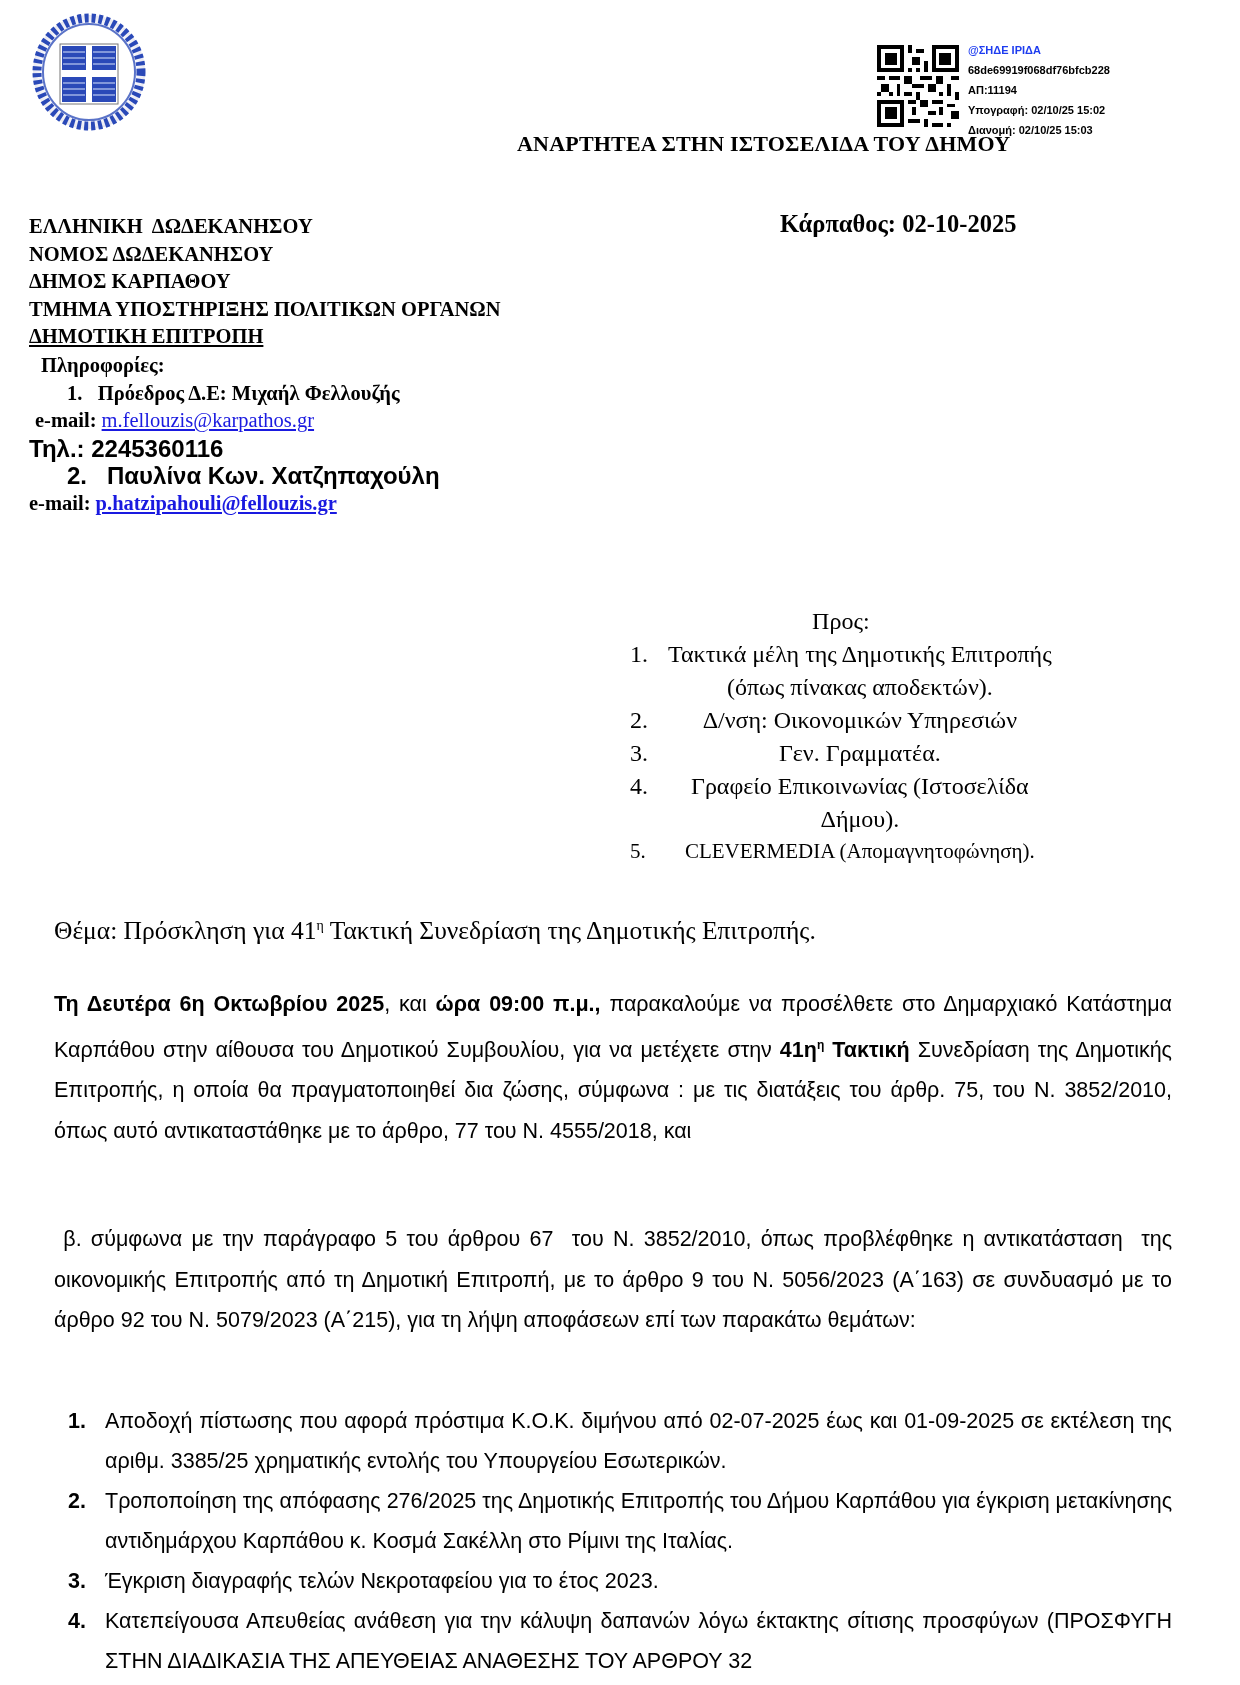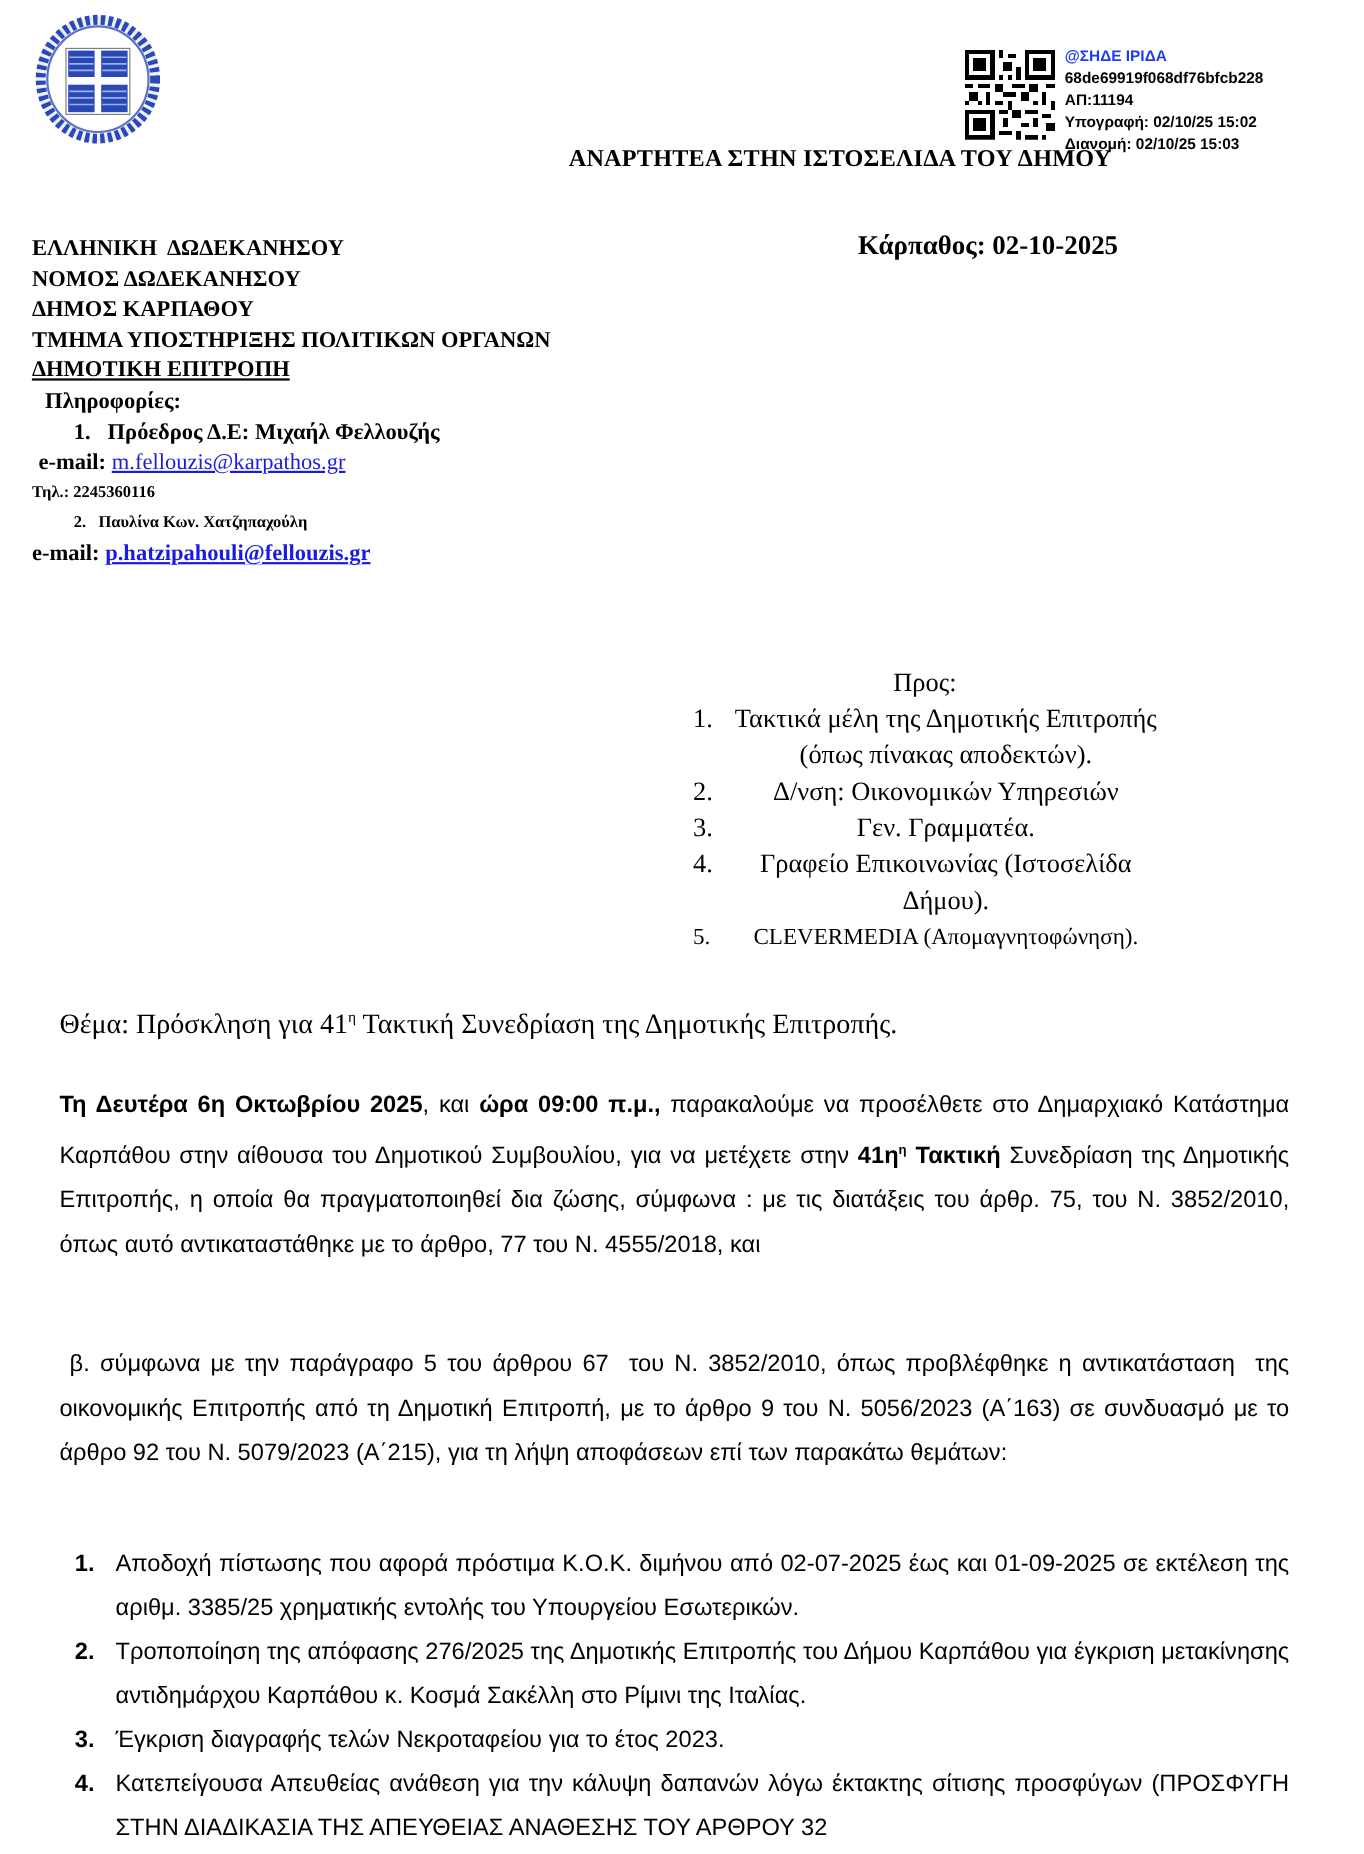--- a/index.html
+++ b/index.html
@@ -5,33 +5,33 @@
   html, body { margin: 0; padding: 0; background: #ffffff; }
   body { width: 1240px; height: 1685px; position: relative; overflow: hidden; color: #000; }
   .serif { font-family: "Liberation Serif", "DejaVu Serif", serif; }
   .abs { position: absolute; }
 
   
   .logo { left: 30px; top: 12px; width: 118px; height: 120px; }
 
   
   .qr { left: 876px; top: 45px; width: 84px; height: 82px; }
-  .stamp { left: 968px; top: 40px; font-family: "Liberation Sans", "DejaVu Sans", sans-serif; font-size: 14px; font-weight: bold; line-height: 20px; }
+  .stamp { left: 968px; top: 40px; font-family: "Liberation Sans", "DejaVu Sans", sans-serif; font-size: 11px; font-weight: bold; line-height: 20px; }
   .stamp .brand { color: #1d3cf0; }
 
   .post-title { left: 517px; top: 131px; font-size: 22px; font-weight: bold; letter-spacing: 0.2px; white-space: nowrap; }
 
   .header-block { left: 29px; top: 213px; font-size: 20.5px; font-weight: bold; line-height: 27.5px; }
   .header-block .u { text-decoration: underline; }
   .date { left: 780px; top: 210px; font-size: 24.5px; font-weight: bold; text-align: right; }
 
   .info { left: 29px; top: 352px; font-size: 20.5px; line-height: 27.5px; }
   .info .b { font-weight: bold; }
   .info a { color: #1a1ae0; text-decoration: underline; }
-  .info .calibri { font-family: Liberation Serif, serif; font-size: 15px; font-weight: bold; }
+  .info .calibri { font-family: Liberation Sans, sans-serif; font-size: 24px; font-weight: bold; }
 
   .recip { left: 630px; top: 605px; font-size: 24px; font-weight: normal; line-height: 33px; text-align: center; }
   .recip ol { margin: 0; padding: 0; list-style: none; }
   .recip li { position: relative; padding-left: 38px; }
   .recip li .num { position: absolute; left: 0; }
   .recip li.small { font-size: 21px; line-height: 30px; }
 
   .subject { left: 54px; top: 916px; font-size: 25.5px; white-space: nowrap; }
   .subject sup { font-size: 14px; }
 

